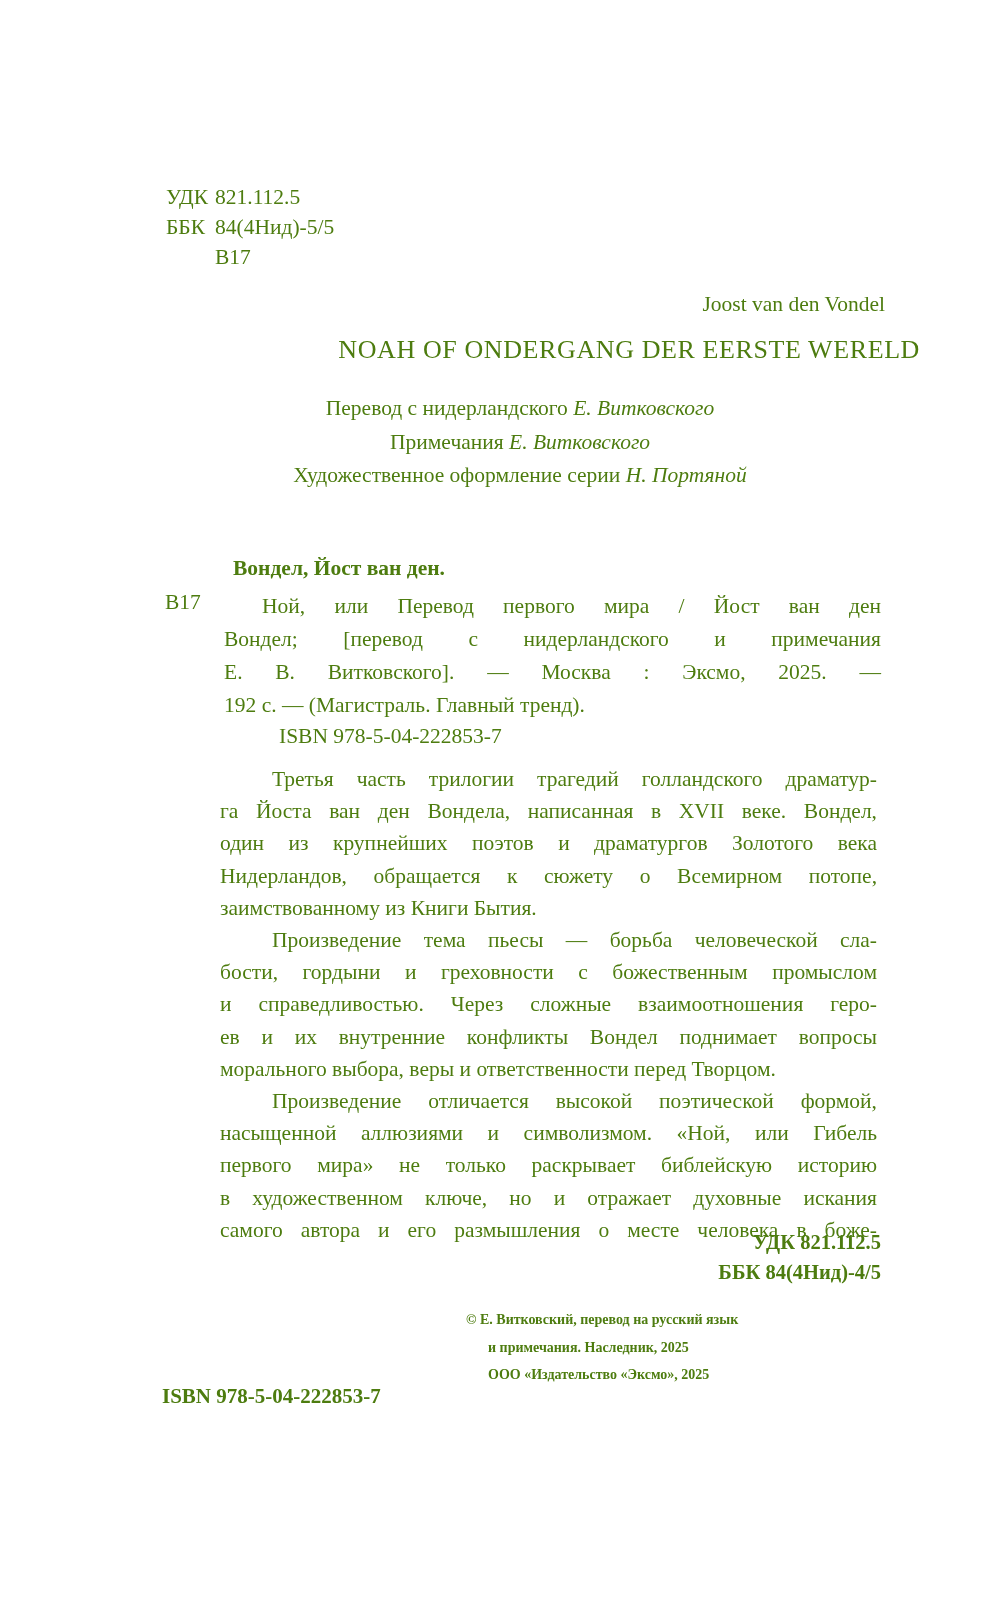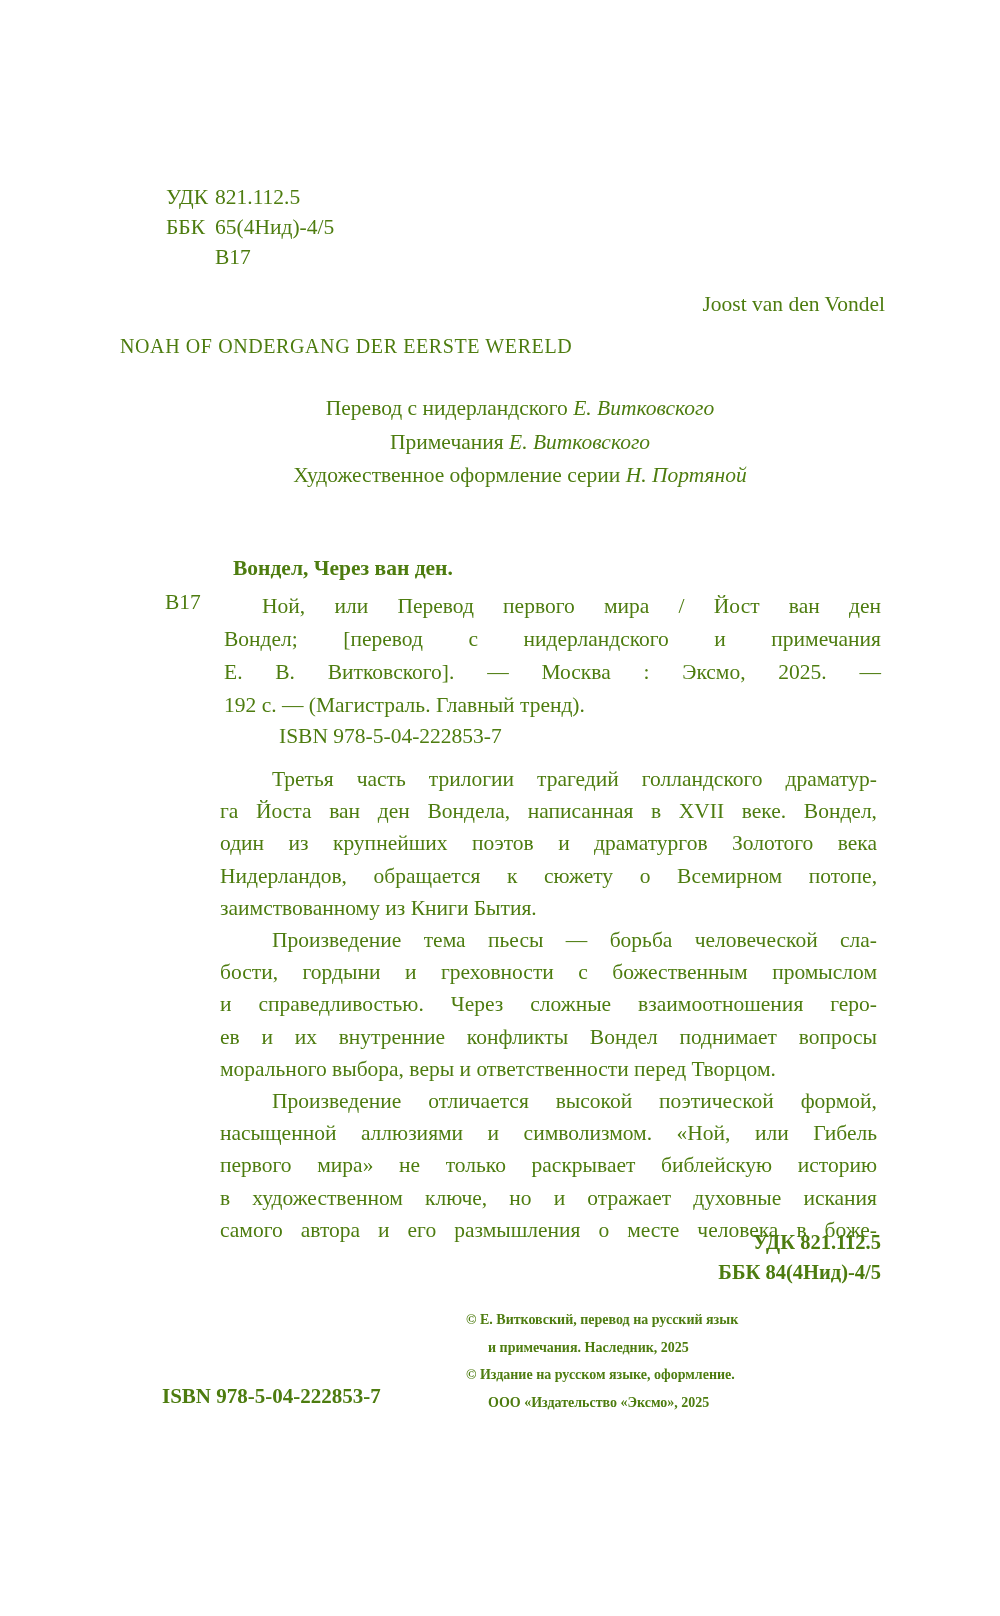--- a/index.html
+++ b/index.html
@@ -10,21 +10,21 @@
     background:#ffffff;
     color:#4d7c0f;
     font-family:"Liberation Serif","DejaVu Serif",serif;
     overflow:hidden;
   }
   
   .top-codes{position:absolute;left:166px;top:182px;font-size:21.5px;line-height:30px;}
   .code-row .code-label{display:inline-block;width:49px;}
   
   .author-line{position:absolute;left:155px;top:292px;width:730px;text-align:right;font-size:21.5px;}
-  .orig-title{position:absolute;left:120px;top:335px;width:800px;text-align:left;font-size:20px;letter-spacing:0.6px;white-space:nowrap;}
+  .orig-title{position:absolute;left:120px;top:335px;width:800px;text-align:right;font-size:26px;letter-spacing:0.6px;white-space:nowrap;}
   .credits{position:absolute;left:155px;top:392px;width:730px;text-align:center;font-size:21.5px;line-height:33.5px;}
   .credit-name{font-style:italic;}
   
   .catalog-heading{position:absolute;left:233px;top:556px;font-size:21.5px;font-weight:bold;}
   .catalog-margin-code{position:absolute;left:165px;top:590px;font-size:21.5px;}
   .catalog-desc{position:absolute;left:224px;top:590px;width:657px;font-size:21.5px;line-height:33px;}
   .catalog-desc .line.first{padding-left:38px;}
   .isbn-line{position:absolute;left:224px;top:724px;padding-left:55px;font-size:21.5px;}
   
   .annotation{position:absolute;left:220px;top:763px;width:657px;font-size:21.5px;line-height:32.2px;}
@@ -39,35 +39,35 @@
   .copyrights{position:absolute;left:466px;top:1306px;width:430px;font-weight:bold;font-size:14px;line-height:27.5px;}
   .cr-line.cont{padding-left:22px;}
 </style>
 </head>
 <body>
 
 <div class="page">
 
   <div class="top-codes">
       <div class="code-row"><span class="code-label">УДК</span><span class="code-value">821.112.5</span></div>
-      <div class="code-row"><span class="code-label">ББК</span><span class="code-value">65(4Нид)-4/5</span></div>
+      <div class="code-row"><span class="code-label">ББК</span><span class="code-value">84(4Нид)-5/5</span></div>
       <div class="code-row"><span class="code-label"></span><span class="code-value">В17</span></div>
     </div>
 
   <div class="author-line">Joost van den Vondel</div>
 
   <div class="orig-title">NOAH OF ONDERGANG DER EERSTE WERELD</div>
 
   <div class="credits">
       <div><span>Перевод с нидерландского </span><span class="credit-name">Е. Витковского</span></div>
       <div><span>Примечания </span><span class="credit-name">Е. Витковского</span></div>
       <div><span>Художественное оформление серии </span><span class="credit-name">Н. Портяной</span></div>
     </div>
 
-  <div class="catalog-heading">Вондел, Через ван ден.</div>
+  <div class="catalog-heading">Вондел, Йост ван ден.</div>
 
   <div class="catalog-margin-code">В17</div>
 
   <div class="catalog-desc">
       <div class="line first jl">Ной, или Перевод первого мира / Йост ван ден</div>
       <div class="line jl">Вондел; [перевод с нидерландского и примечания</div>
       <div class="line jl">Е. В. Витковского]. — Москва : Эксмо, 2025. —</div>
       <div class="line">192 с. — (Магистраль. Главный тренд).</div>
     </div>
 
@@ -103,18 +103,17 @@
   </div>
 
   <div class="footer-isbn">ISBN 978-5-04-222853-7</div>
 
   <div class="copyrights">
       <div>
         <div class="cr-line">© Е. Витковский, перевод на русский язык</div>
         <div class="cr-line cont">и примечания. Наследник, 2025</div>
       </div>
       <div>
-        <div class="cr-line">© Издание на русском языке, оформление.</div>
         <div class="cr-line cont">ООО «Издательство «Эксмо», 2025</div>
       </div>
     </div>
 
 </div>
 
 </body></html>

